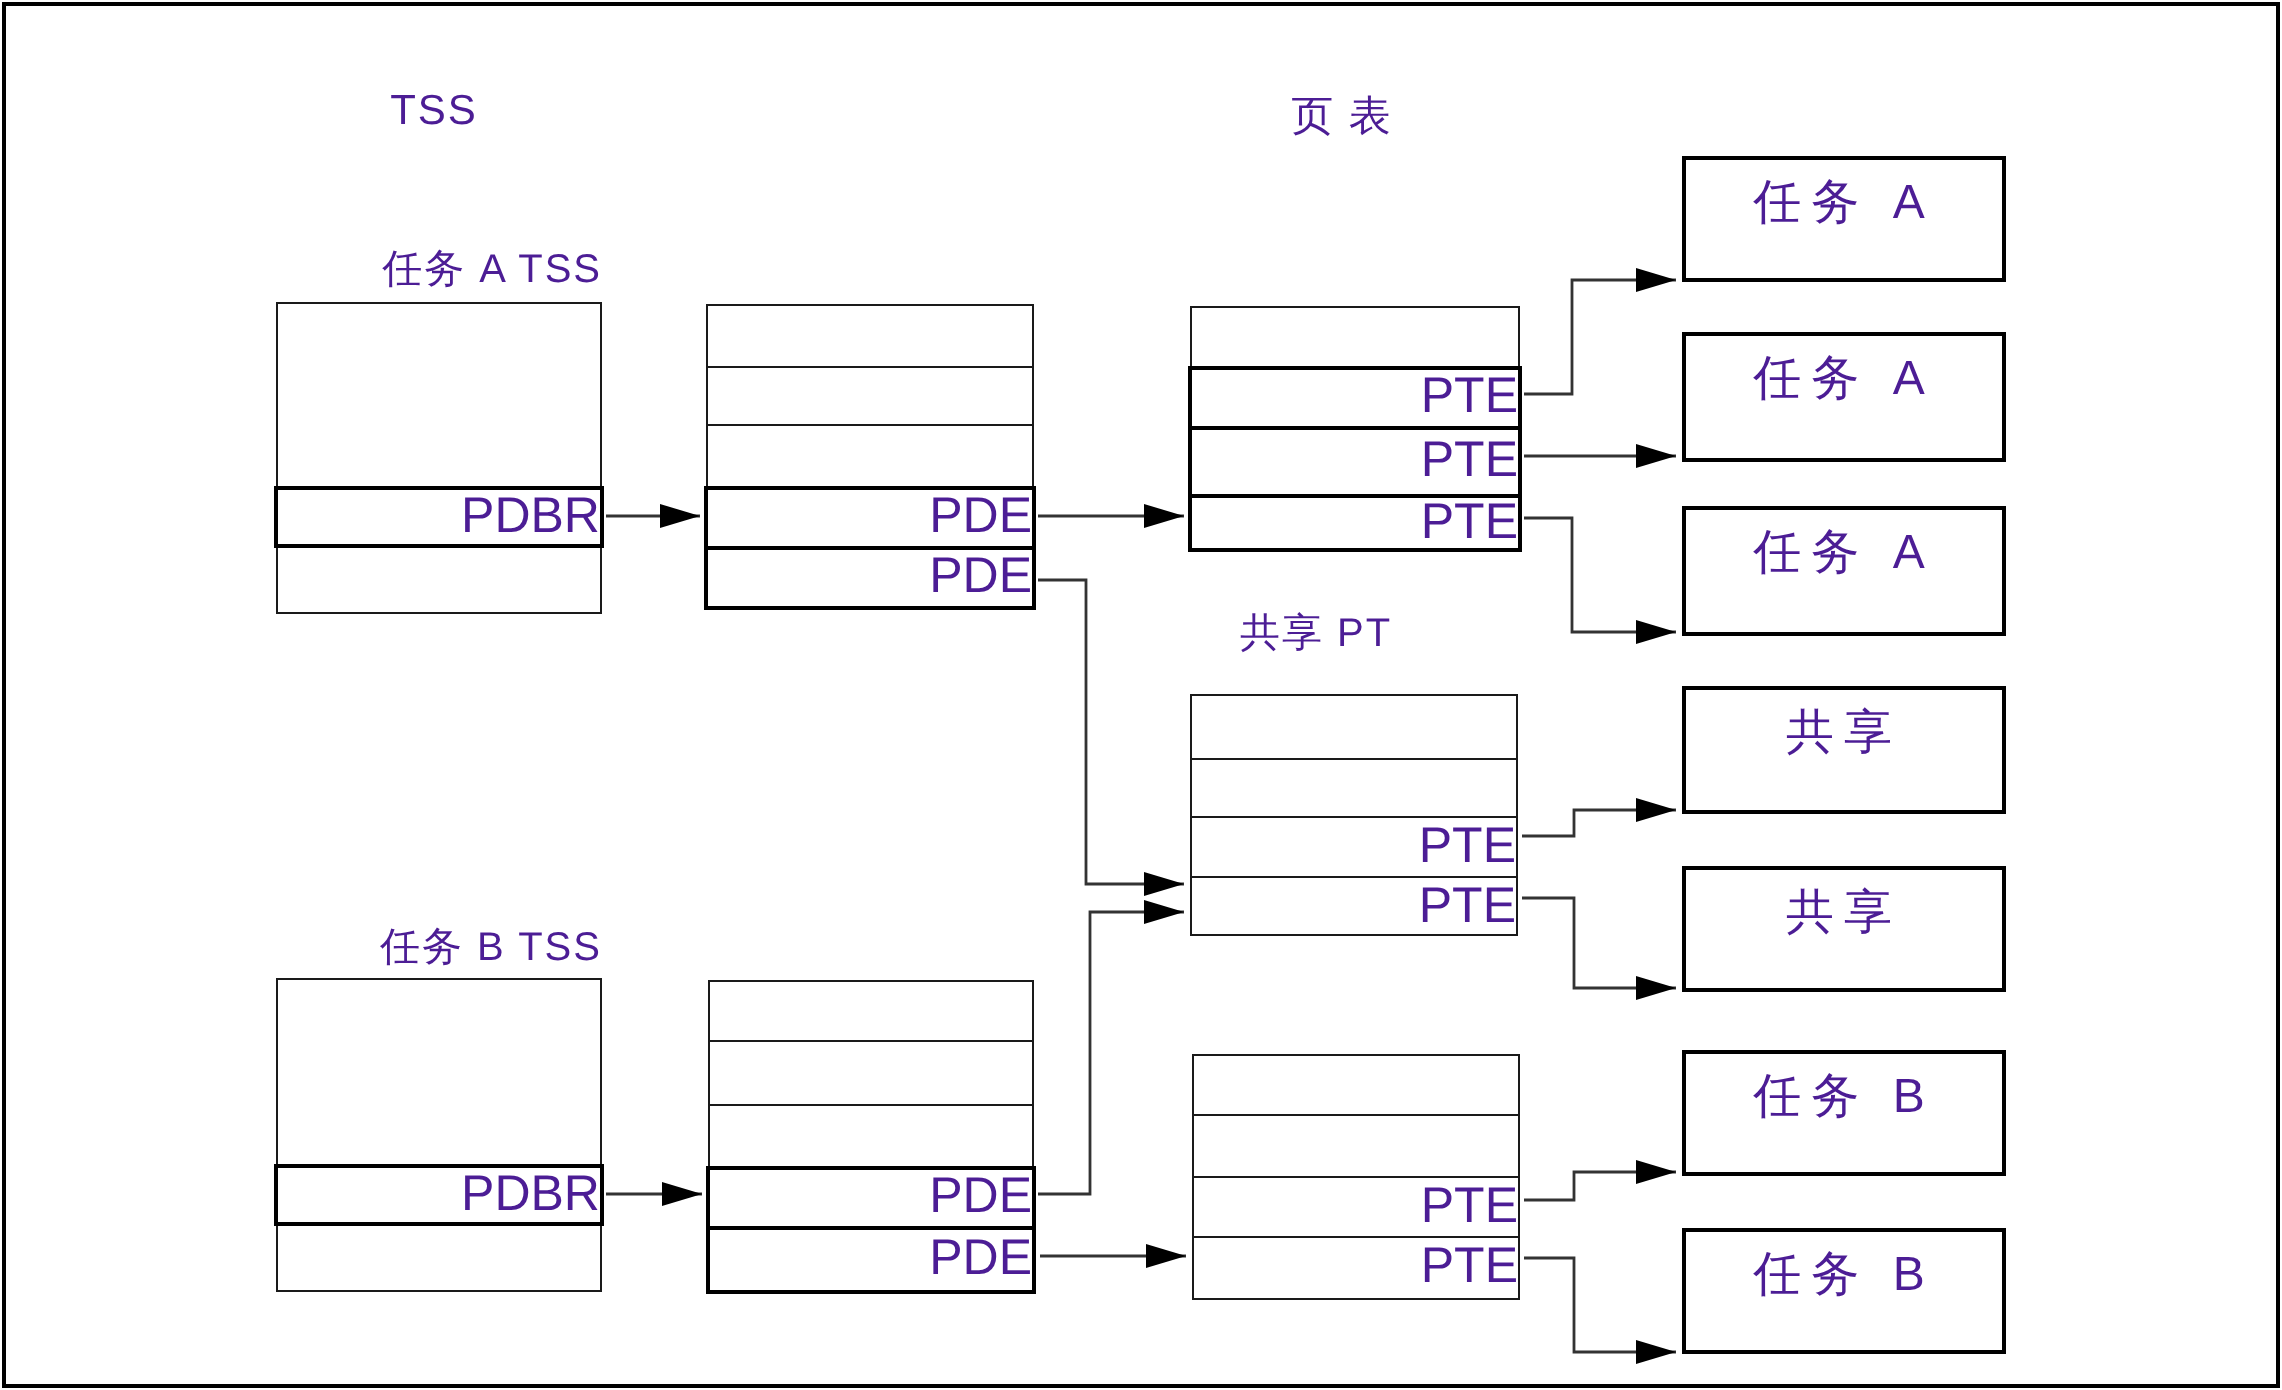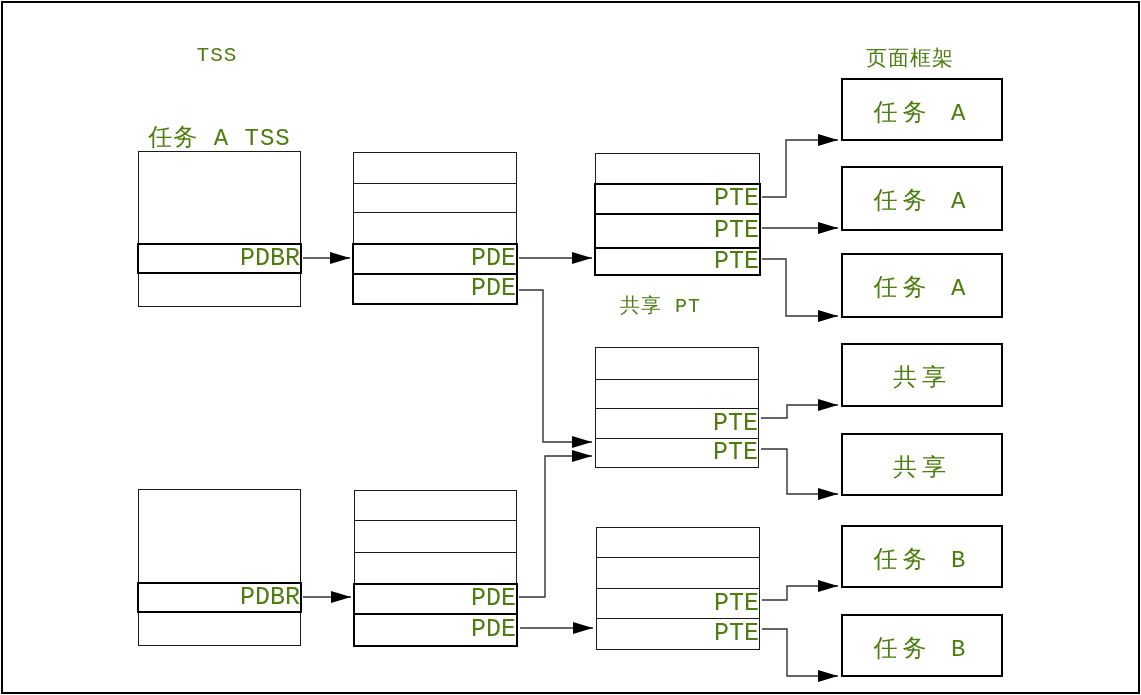--- a/index.html
+++ b/index.html
@@ -1,39 +1,39 @@
 <!DOCTYPE html>
 <html><head>
 <meta charset="utf-8">
 <style>
   html,body{margin:0;padding:0;background:#fff;}
   #stage{position:relative;width:1141px;height:695px;background:#fff;overflow:hidden;
-         font-family:Liberation Mono, monospace;color:#4d7c0f;}
+         font-family:Liberation Sans, sans-serif;color:#4c1d95;}
   #outer-frame{position:absolute;left:1px;top:1px;width:1135px;height:689px;
                border:2px solid #000;pointer-events:none;}
   .abs{position:absolute;box-sizing:border-box;}
   .box-thin{border:1px solid #1a1a1a;background:#fff;}
   .box-thick{border:2px solid #000;background:#fff;}
   .sep{border-top:1px solid #1a1a1a;height:0;}
   .sep-thick{border-top:2px solid #000;height:0;}
   .lbl{white-space:nowrap;}
   .hdr{font-size:21px;text-align:center;letter-spacing:1px;}
-  .box-title{font-size:24px;text-align:center;letter-spacing:1px;}
+  .box-title{font-size:20px;text-align:right;letter-spacing:1px;}
   .entry{font-size:25px;text-align:right;}
-  .frame-lbl{font-size:24px;text-align:center;letter-spacing:5px;padding-top:16px;}
+  .frame-lbl{font-size:24px;text-align:center;letter-spacing:5px;padding-top:5px;}
   .free-lbl{font-size:20px;letter-spacing:1px;}
   svg{position:absolute;left:0;top:0;}
 </style>
 </head>
 <body>
 
 <div id="stage">
 
   <div class="abs lbl hdr" style="left:157px;top:44px;width:120px">TSS</div>
-  <div class="abs lbl hdr" style="left:830px;top:44px;width:160px">页面框架</div>
+  <div class="abs lbl hdr" style="left:591px;top:44px;width:160px">页 表</div>
 
   <div class="abs lbl box-title" style="left:138px;top:121px;width:163px">任务 A TSS</div>
   <div class="abs box-thin" style="left:138px;top:151px;width:163px;height:156px"></div>
   <div class="abs box-thick entry" style="left:137px;top:243px;width:165px;height:31px;line-height:27px">PDBR</div>
 
   <div class="abs box-thin" style="left:353px;top:152px;width:164px;height:153px">
     <div class="abs sep" style="left:0;top:30px;width:162px"></div>
     <div class="abs sep" style="left:0;top:59px;width:162px"></div>
   </div>
   <div class="abs box-thick" style="left:352px;top:243px;width:166px;height:62px">
@@ -44,29 +44,30 @@
 
   <div class="abs box-thin" style="left:595px;top:153px;width:165px;height:123px"></div>
   <div class="abs box-thick" style="left:594px;top:183px;width:167px;height:93px">
     <div class="abs entry" style="left:0;top:0;width:163px;height:28px;line-height:27px">PTE</div>
     <div class="abs sep-thick" style="left:0;top:28px;width:163px"></div>
     <div class="abs entry" style="left:0;top:30px;width:163px;height:32px;line-height:31px">PTE</div>
     <div class="abs sep-thick" style="left:0;top:62px;width:163px"></div>
     <div class="abs entry" style="left:0;top:64px;width:163px;height:25px;line-height:25px">PTE</div>
   </div>
 
-  <div class="abs lbl free-lbl" style="left:620px;top:292px">共享 PT</div>
+  <div class="abs lbl free-lbl" style="left:620px;top:303px">共享 PT</div>
   <div class="abs box-thin" style="left:595px;top:347px;width:164px;height:121px">
     <div class="abs sep" style="left:0;top:31px;width:162px"></div>
     <div class="abs sep" style="left:0;top:60px;width:162px"></div>
     <div class="abs entry" style="left:0;top:61px;width:162px;height:29px;line-height:29px">PTE</div>
     <div class="abs sep" style="left:0;top:90px;width:162px"></div>
     <div class="abs entry" style="left:0;top:91px;width:162px;height:28px;line-height:28px">PTE</div>
   </div>
 
+  <div class="abs lbl box-title" style="left:138px;top:460px;width:163px">任务 B TSS</div>
   <div class="abs box-thin" style="left:138px;top:489px;width:163px;height:157px"></div>
   <div class="abs box-thick entry" style="left:137px;top:582px;width:165px;height:31px;line-height:27px">PDBR</div>
 
   <div class="abs box-thin" style="left:354px;top:490px;width:163px;height:157px">
     <div class="abs sep" style="left:0;top:29px;width:161px"></div>
     <div class="abs sep" style="left:0;top:61px;width:161px"></div>
   </div>
   <div class="abs box-thick" style="left:353px;top:583px;width:165px;height:64px">
     <div class="abs entry" style="left:0;top:0;width:161px;height:28px;line-height:27px">PDE</div>
     <div class="abs sep-thick" style="left:0;top:28px;width:161px"></div>

